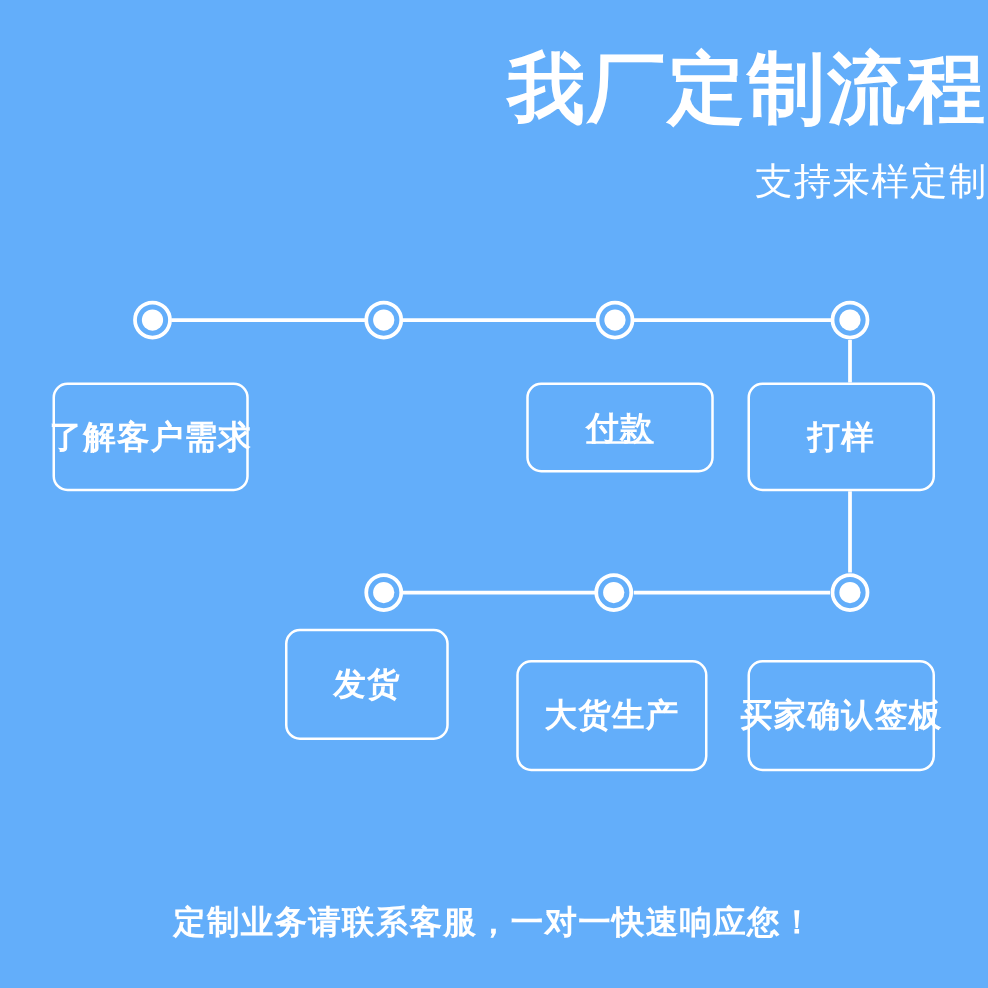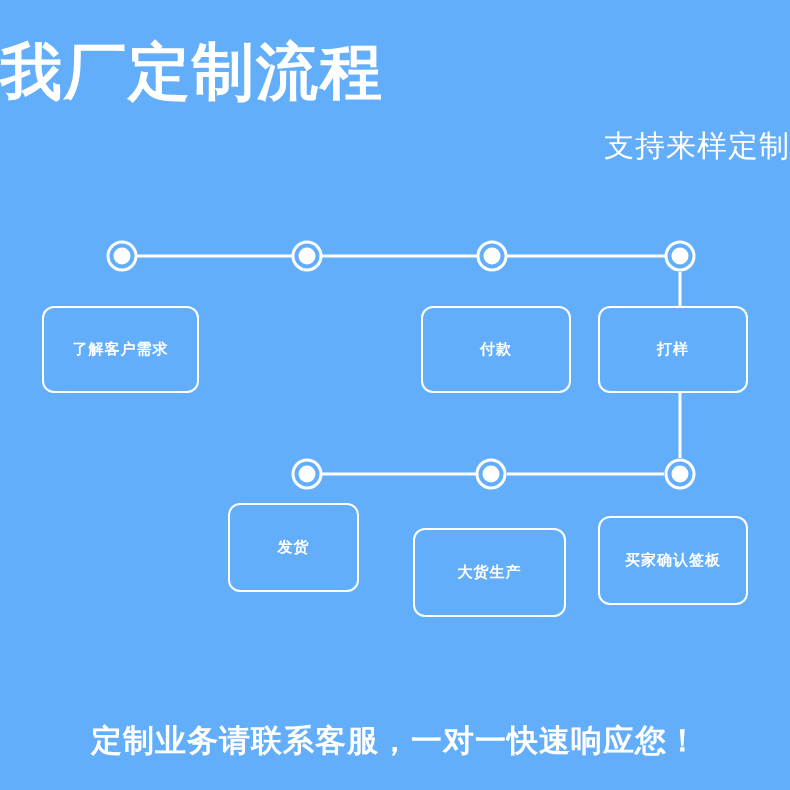--- a/index.html
+++ b/index.html
@@ -18,21 +18,21 @@
     width: 790px;
     height: 790px;
   }
 
   
   .title {
     position: absolute;
     left: 0;
     top: 36px;
     width: 790px;
-    text-align: left;
+    text-align: right;
     color: #ffffff;
     font-size: 62px;
     font-weight: 700;
     letter-spacing: 2px;
     line-height: 1.15;
     white-space: nowrap;
   }
   .subtitle {
     position: absolute;
     left: 0;
@@ -46,21 +46,21 @@
     line-height: 1.2;
     white-space: nowrap;
   }
   .footer-note {
     position: absolute;
     left: 0;
     top: 722px;
     width: 790px;
     text-align: center;
     color: #ffffff;
-    font-size: 31px;
+    font-size: 26px;
     font-weight: 700;
     letter-spacing: 1px;
     line-height: 1.2;
     white-space: nowrap;
   }
 
   
   .flow-svg {
     position: absolute;
     left: 0;
@@ -72,38 +72,38 @@
   
   .step-box {
     position: absolute;
     box-sizing: border-box;
     border: 2px solid #ffffff;
     border-radius: 12px;
     color: #ffffff;
     display: flex;
     align-items: center;
     justify-content: center;
-    font-size: 15px;
+    font-size: 26px;
     font-weight: 700;
     letter-spacing: 1px;
     white-space: nowrap;
     background: transparent;
   }
   .step-label { pointer-events: none; }
 
   
   #box-r1-0 { left: 42px;  top: 306px; width: 157px; height: 87px; }
   #box-r1-1 { left: 228px; top: 306px; width: 155px; height: 87px; }
-  #box-r1-2 { left: 421px; top: 306px; width: 150px; height: 87px; }
+  #box-r1-2 { left: 421px; top: 306px; width: 150px; height: 72px; text-decoration: underline; }
   #box-r1-3 { left: 598px; top: 306px; width: 150px; height: 87px; }
 
   
   #box-r2-0 { left: 228px; top: 503px; width: 131px; height: 89px; }
   #box-r2-1 { left: 413px; top: 528px; width: 153px; height: 89px; }
-  #box-r2-2 { left: 598px; top: 516px; width: 150px; height: 89px; }
+  #box-r2-2 { left: 598px; top: 528px; width: 150px; height: 89px; }
 </style>
 </head>
 <body>
 
 <div id="stage">
 
   <div class="title">我厂定制流程</div>
 
   <div class="subtitle">支持来样定制</div>
 

